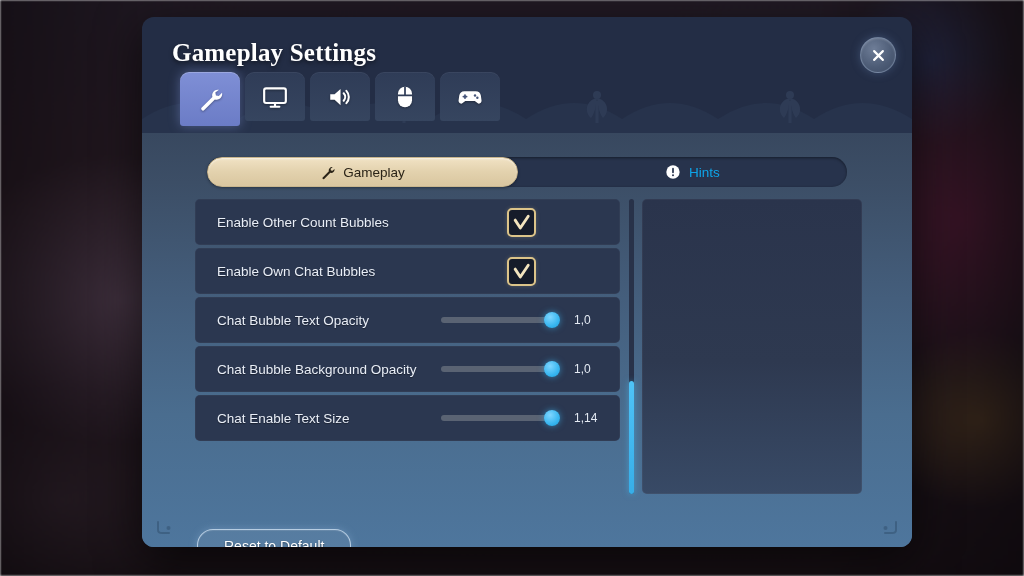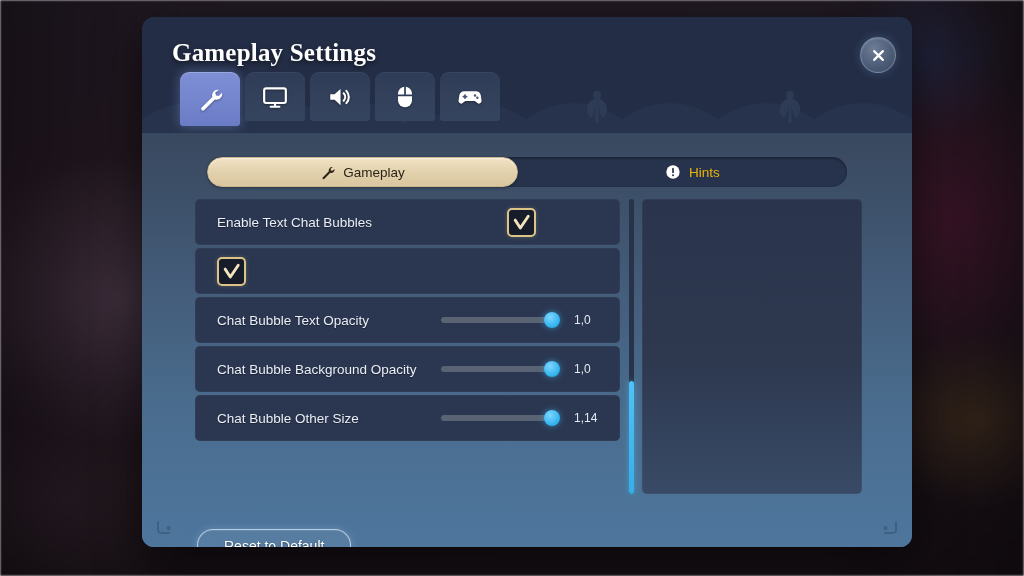--- a/index.html
+++ b/index.html
@@ -108,21 +108,21 @@
     position: absolute; left: 65px; top: 24px;
     width: 640px; height: 30px;
     border-radius: 15px;
     background: #27334c;
     box-shadow: inset 0 1px 3px rgba(0,0,0,0.45);
     display: flex; align-items: center; gap: 20px;
   }
   .subtab {
     flex: 1; height: 30px;
     display: flex; align-items: center; justify-content: center; gap: 8px;
-    font-size: 13.5px; color: #eab308; cursor: pointer;
+    font-size: 13.5px; color: #0ea5e9; cursor: pointer;
     border-radius: 15px;
   }
   .subtab.active {
     background: linear-gradient(180deg, #f1e2c4 0%, #e3d2ae 48%, #d9c69f 100%);
     color: #2b2418;
     box-shadow: inset 0 1px 2px rgba(255,255,255,0.6), 0 1px 3px rgba(0,0,0,0.35);
     border: 1px solid #c9b68d;
     box-sizing: border-box;
   }
   .subtab-label { font-size: 13.5px; }
@@ -314,29 +314,30 @@
           <rect x="10.7" y="5.8" width="2.6" height="8" rx="1.3" fill="#27334c"></rect>
           <circle cx="12" cy="16.8" r="1.5" fill="#27334c"></circle>
         </svg>
         <span class="subtab-label">Hints</span>
       </div>
     </div>
 
     <div id="list-wrap">
 
       <div class="row">
-        <span class="row-label">Enable Text Chat Bubbles</span>
+        <span class="row-label">Enable Other Count Bubbles</span>
         <div class="checkbox">
           <svg width="19" height="19" viewBox="0 0 24 24">
             <path d="M4 9 L10.5 19 L20.5 4" fill="none" stroke="#f3e4bd" stroke-width="3.6" stroke-linecap="round" stroke-linejoin="round"></path>
           </svg>
         </div>
       </div>
 
       <div class="row">
+        <span class="row-label">Enable Own Chat Bubbles</span>
         <div class="checkbox">
           <svg width="19" height="19" viewBox="0 0 24 24">
             <path d="M4 9 L10.5 19 L20.5 4" fill="none" stroke="#f3e4bd" stroke-width="3.6" stroke-linecap="round" stroke-linejoin="round"></path>
           </svg>
         </div>
       </div>
 
       <div class="row">
         <span class="row-label">Chat Bubble Text Opacity</span>
         <div class="slider-box">
@@ -351,21 +352,21 @@
         <span class="row-label">Chat Bubble Background Opacity</span>
         <div class="slider-box">
           <div class="slider-track">
             <div class="slider-knob"></div>
           </div>
           <span class="slider-value">1,0</span>
         </div>
       </div>
 
       <div class="row">
-        <span class="row-label">Chat Bubble Other Size</span>
+        <span class="row-label">Chat Enable Text Size</span>
         <div class="slider-box">
           <div class="slider-track">
             <div class="slider-knob"></div>
           </div>
           <span class="slider-value">1,14</span>
         </div>
       </div>
 
     </div>
 

